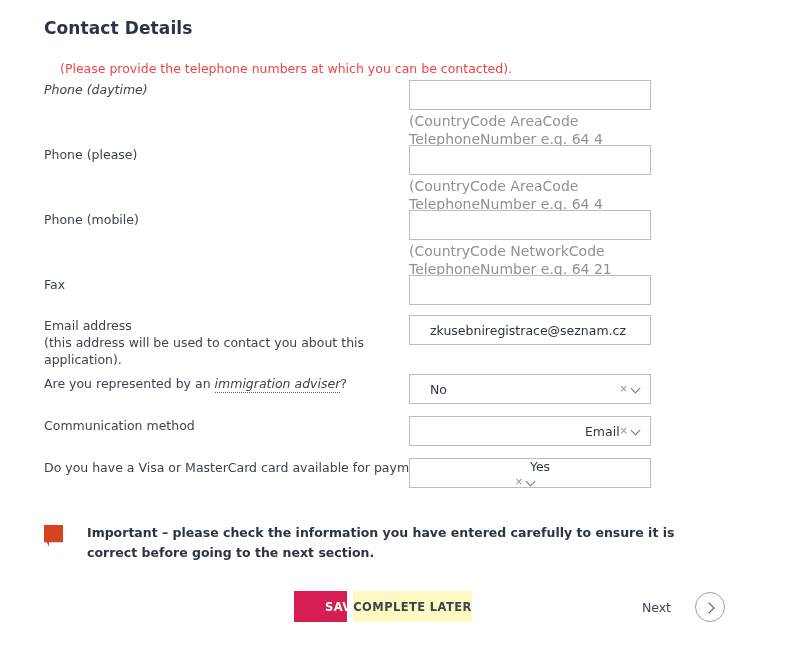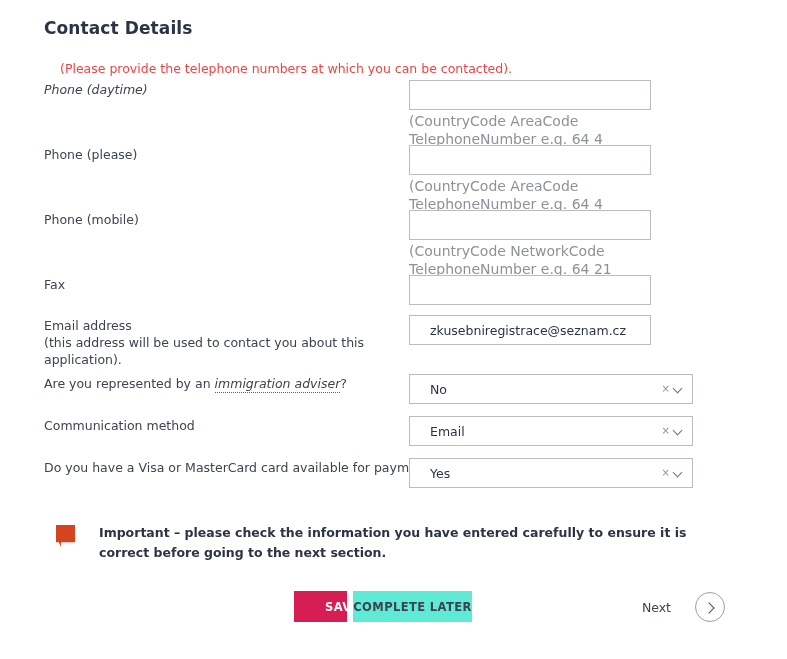--- a/index.html
+++ b/index.html
@@ -76,21 +76,21 @@
     width: 246px;
     font-size: 14px;
     color: #8d9199;
     line-height: 18px;
   }
 
   
   .select-box {
     position: absolute;
     left: 409px;
-    width: 284px;
+    width: 242px;
     height: 30px;
     box-sizing: border-box;
     border: 1px solid #b9bcc2;
     background: #ffffff;
     display: flex;
     align-items: center;
     cursor: pointer;
   }
   .select-value {
     flex: 1;
@@ -129,21 +129,21 @@
   .dotted-link {
     font-style: italic;
     border-bottom: 1px dotted #5a616c;
     padding-bottom: 1px;
     cursor: help;
   }
 
   
   .notice {
     position: absolute;
-    left: 56px;
+    left: 44px;
     top: 523px;
     width: 690px;
     display: flex;
     align-items: flex-start;
   }
   .notice-icon {
     width: 19px;
     height: 22px;
     flex: 0 0 19px;
     margin-top: 2px;
@@ -182,21 +182,21 @@
   .btn-save {
     left: 294px;
     width: 53px;
     background: #d61e55;
     color: #ffffff;
     padding-left: 31px;
   }
   .btn-later {
     left: 353px;
     width: 119px;
-    background: #5eead4;
+    background: #fef9c3;
     color: #3c4450;
   }
   .next-group {
     position: absolute;
     right: 62px;
     top: 592px;
     display: flex;
     align-items: center;
     gap: 24px;
     cursor: pointer;
@@ -264,30 +264,30 @@
     <div class="field-label" style="left:44px; top:375px;"><span>Are you represented by an </span><span class="dotted-link">immigration adviser</span><span>?</span></div>
     <div class="select-box" style="top:374px;">
       <span class="select-value">No</span>
       <span class="select-icons">
         <span class="clear-x">×</span>
         <span class="chev-down"></span>
       </span>
     </div>
 
     <div class="field-label" style="left:44px; top:417px;">Communication method</div>
-    <div class="select-box" style="top:416px;">
+    <div class="select-box" style="top:416px;text-align:right;">
       <span class="select-value">Email</span>
       <span class="select-icons">
         <span class="clear-x">×</span>
         <span class="chev-down"></span>
       </span>
     </div>
 
     <div class="field-label" style="left:44px; top:459px;">Do you have a Visa or MasterCard card available for payment?</div>
-    <div class="select-box" style="top:458px;">
+    <div class="select-box" style="top:458px;flex-direction:column;">
       <span class="select-value">Yes</span>
       <span class="select-icons">
         <span class="clear-x">×</span>
         <span class="chev-down"></span>
       </span>
     </div>
 
   </div>
 
   <div class="notice">

